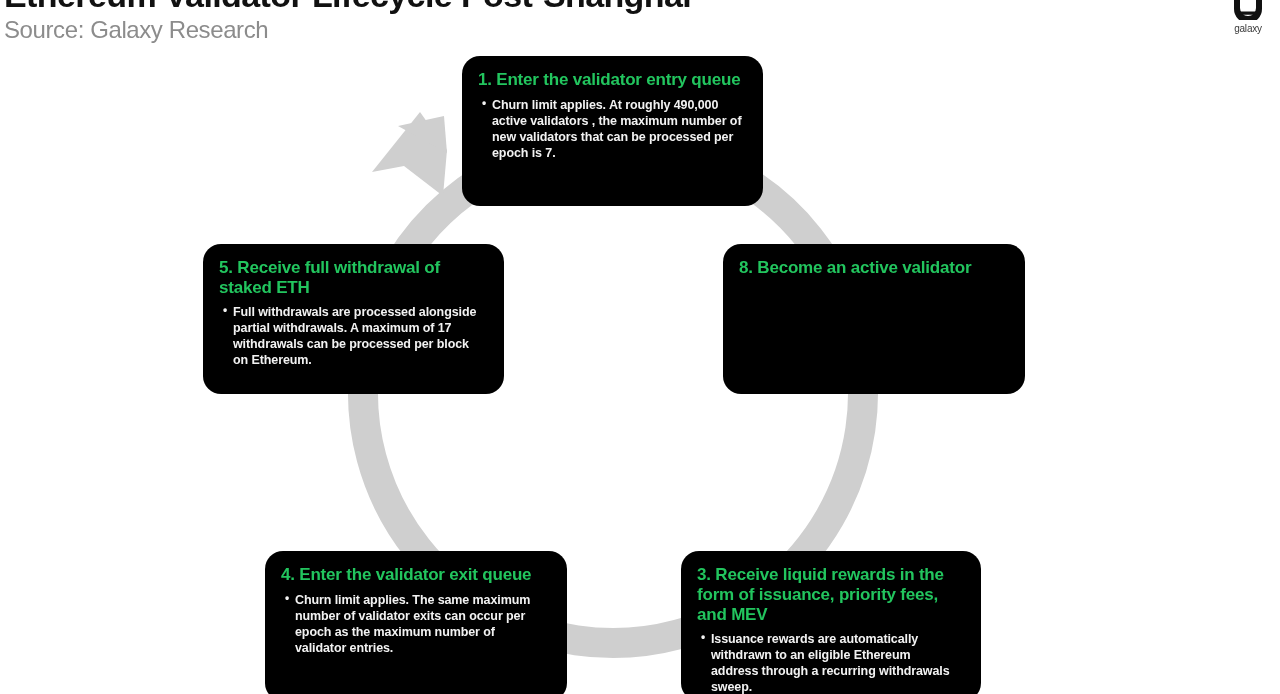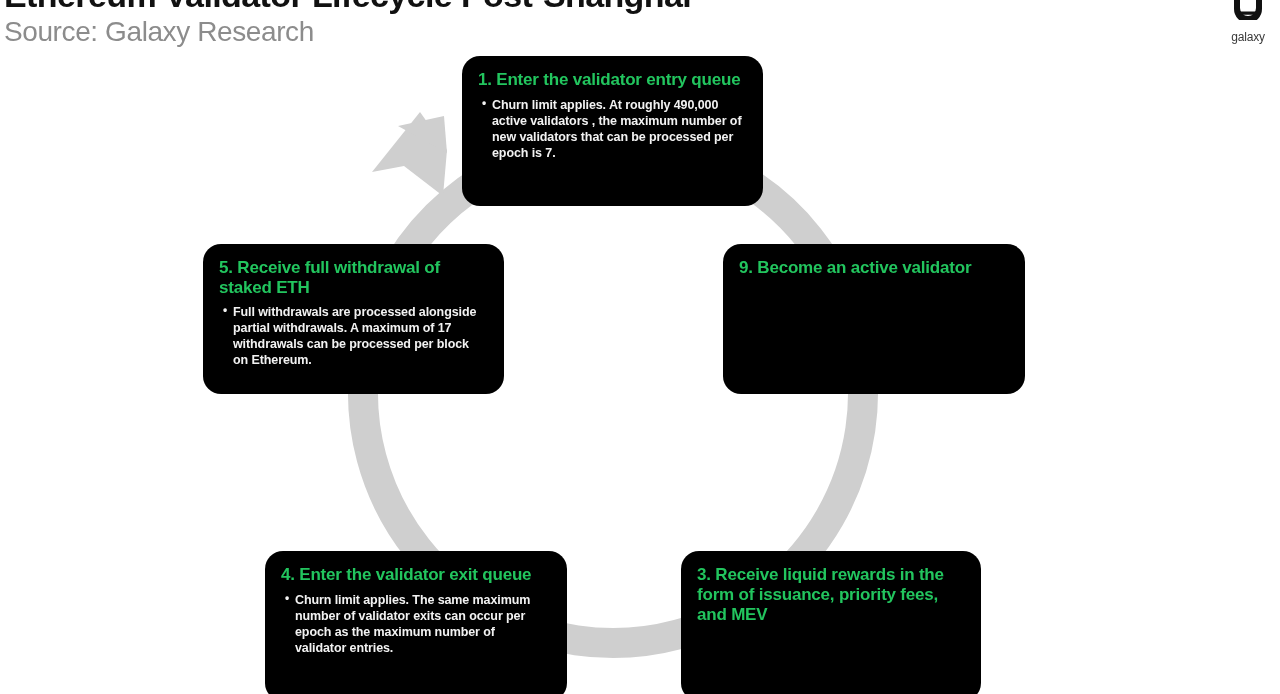--- a/index.html
+++ b/index.html
@@ -22,41 +22,41 @@
     left:4px; top:-24px;
     font-size:34px;
     font-weight:bold;
     letter-spacing:-0.6px;
     color:#111111;
     white-space:nowrap;
   }
   .subtitle {
     position:absolute;
     left:4px; top:16px;
-    font-size:28px;
+    font-size:24px;
     font-weight:normal;
     letter-spacing:-0.4px;
     color:#8c8c8c;
     white-space:nowrap;
   }
 
   
   .logo-wrap {
     position:absolute;
     right:8px; top:-6px;
     width:48px;
     text-align:center;
   }
   .logo-mark { display:block; margin:0 auto; }
   .logo-text {
     display:block;
-    font-size:12px;
+    font-size:10px;
     color:#3a3a3a;
     letter-spacing:-0.2px;
-    margin-top:10px;
+    margin-top:3px;
   }
 
   
   .cycle-svg {
     position:absolute;
     left:0; top:0;
     width:1280px; height:694px;
     pointer-events:none;
   }
 
@@ -133,25 +133,28 @@
   </svg>
 
   <div class="node" id="node-1">
     <h3>1. Enter the validator entry queue</h3>
     <ul>
       <li>Churn limit applies. At roughly 490,000 active validators , the maximum number of new validators that can be processed per epoch is 7.</li>
     </ul>
   </div>
 
   <div class="node" id="node-2">
-    <h3>9. Become an active validator</h3>
+    <h3>8. Become an active validator</h3>
   </div>
 
   <div class="node" id="node-3">
     <h3>3. Receive liquid rewards in the form of issuance, priority fees, and MEV</h3>
+    <ul>
+      <li>Issuance rewards are automatically withdrawn to an eligible Ethereum address through a recurring withdrawals sweep.</li>
+    </ul>
   </div>
 
   <div class="node" id="node-4">
     <h3>4. Enter the validator exit queue</h3>
     <ul>
       <li>Churn limit applies. The same maximum number of validator exits can occur per epoch as the maximum number of validator entries.</li>
     </ul>
   </div>
 
   <div class="node" id="node-5">

